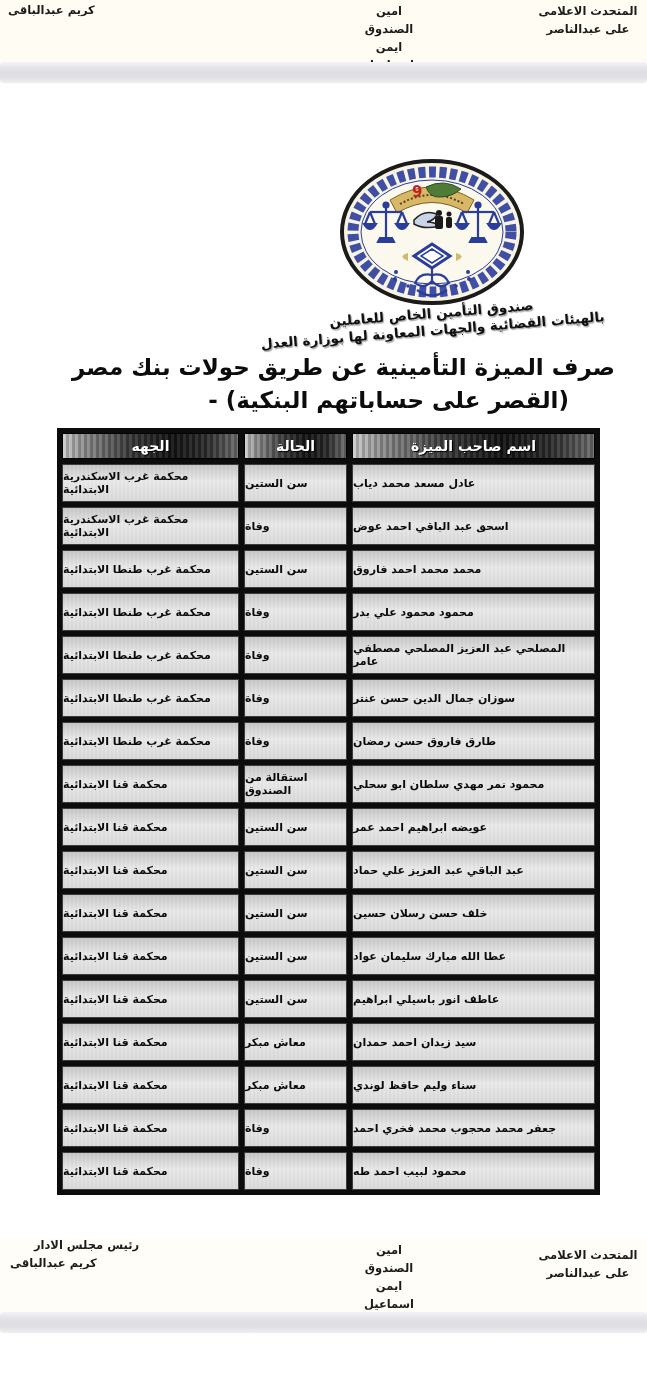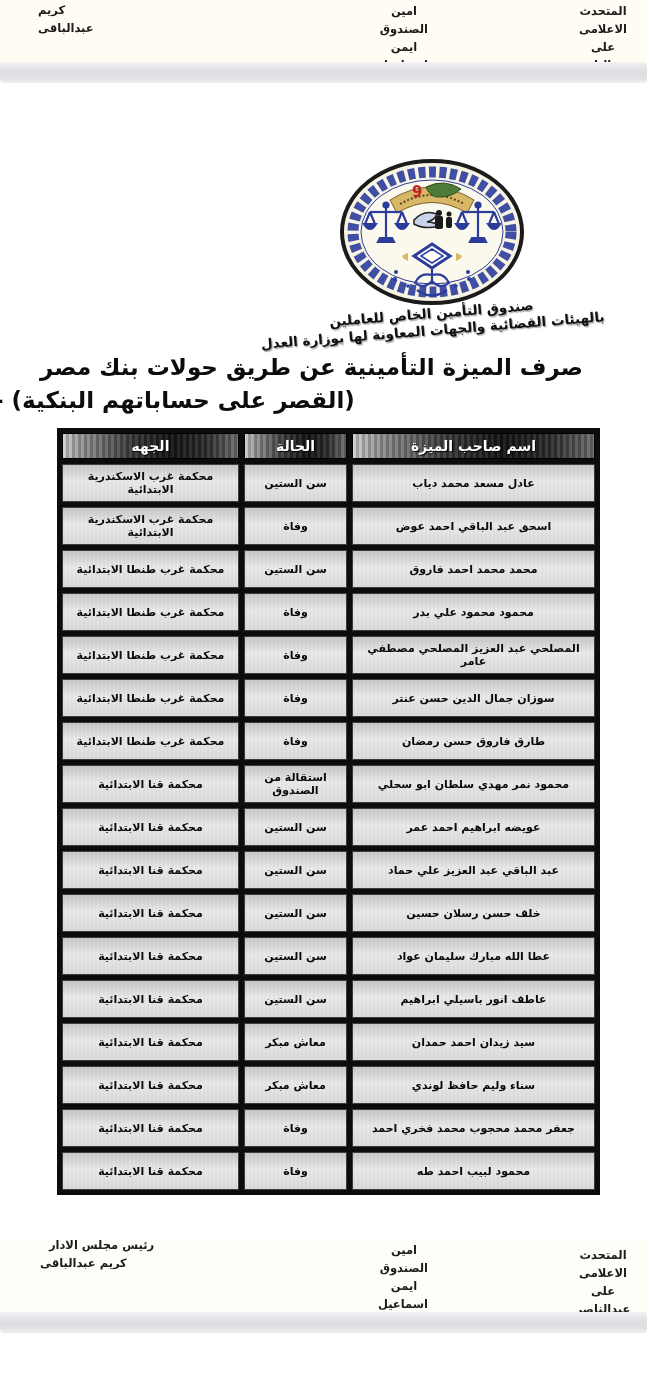--- a/index.html
+++ b/index.html
@@ -15,21 +15,21 @@
   
   .divider-bar { position:absolute; left:0; width:647px; height:20px; border-radius:3px;
     background:linear-gradient(180deg,#f4f4f6 0%,#e7e7eb 25%,#dddde2 55%,#e2e2e6 80%,#ededf0 100%);
     box-shadow:0 1px 1px rgba(0,0,0,0.08); }
   .divider-bar.top { top:62px; }
   .divider-bar.bottom { top:1312px; }
 
   
   .sig-block { position:absolute; font-size:11.5px; font-weight:bold; color:#1c1c1c;
                line-height:18px; direction:rtl; }
-  .sig-block .sig-line { display:block;margin-left:30px; }
+  .sig-block .sig-line { display:block; }
   .sig-top-right   { top:2px;  right:3px;  width:112px; text-align:center; }
   .sig-top-center  { top:2px;  left:350px; width:78px;  text-align:center; }
   .sig-top-left    { top:1px;  left:8px;   width:110px; text-align:left; }
   .sig-bot-right   { top:1246px; right:3px;  width:112px; text-align:center; }
   .sig-bot-center  { top:1241px; left:350px; width:78px;  text-align:center; }
   .sig-bot-left    { top:1236px; left:5px;   width:163px; }
   .sig-bot-left .sig-title { text-align:center; }
   .sig-bot-left .sig-name  { text-align:left; padding-left:5px; }
 
   
@@ -39,37 +39,37 @@
 
   
   .fund-logo { position:absolute; left:338px; top:158px; width:188px; height:149px; }
 
   
   .logo-caption { position:absolute; left:256px; top:305px; width:352px; text-align:center;
     transform:rotate(-4.6deg); direction:rtl; font-weight:bold; color:#101010;
     font-size:13.5px; line-height:17px; text-shadow:1px 1.5px 1px rgba(150,150,150,0.8); }
 
   
-  .subtitle { position:absolute; left:40px; top:351px; width:575px; text-align:left;
+  .subtitle { position:absolute; left:40px; top:351px; width:575px; text-align:right;
     font-weight:bold; color:#0c0c0c; direction:rtl; }
   .subtitle .line1 { font-size:23px; line-height:33px; }
   .subtitle .line2 { font-size:23px; line-height:32px; transform:translateX(-46px); }
 
   
   table.benefits { position:absolute; left:57px; top:428px; width:543px;
     border-collapse:separate; border-spacing:5px; background:#0c0c0c;
     direction:rtl; table-layout:fixed; }
   table.benefits th { height:26px; color:#ffffff; font-size:14px; font-weight:bold;
     text-align:center; vertical-align:middle; border:1px solid #000;
     text-shadow:1px 1px 1px #000;
     background:
       repeating-linear-gradient(90deg, rgba(255,255,255,0.07) 0 3px, rgba(0,0,0,0.18) 3px 6px),
       linear-gradient(90deg,#cdcdcd 0%,#8f8f8f 12%,#3a3a3a 38%,#121212 62%,#2c2c2c 82%,#6e6e6e 100%); }
   table.benefits td { height:38px; color:#0a0a0a; font-size:11px; font-weight:bold;
-    text-align:center; vertical-align:middle; border:1px solid #3c3c3c;
+    text-align:left; vertical-align:middle; border:1px solid #3c3c3c;
     background:
       repeating-linear-gradient(90deg, rgba(0,0,0,0.025) 0 2px, rgba(255,255,255,0.03) 2px 4px),
       linear-gradient(180deg,#c7c7c7 0%,#e9e9e9 45%,#dadada 100%); }
 </style>
 </head>
 <body>
 
 <div class="page">
 
   <div class="cream-strip top"></div>

